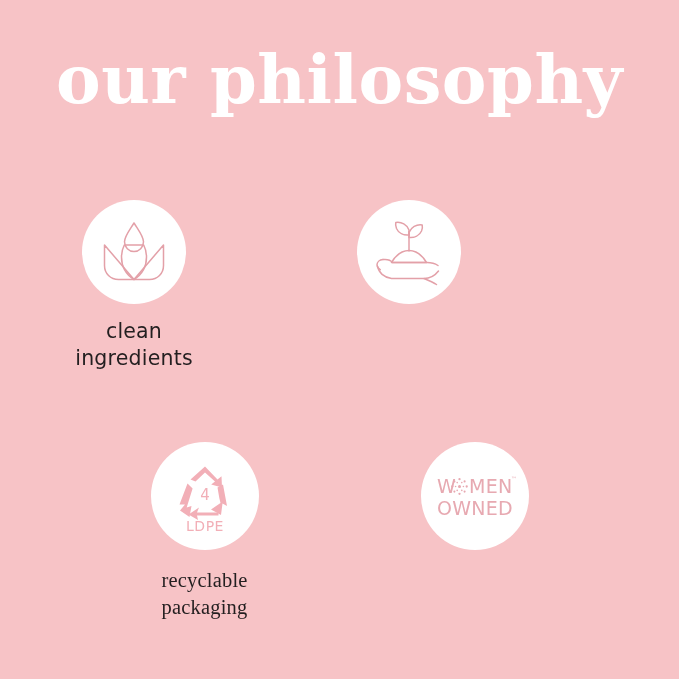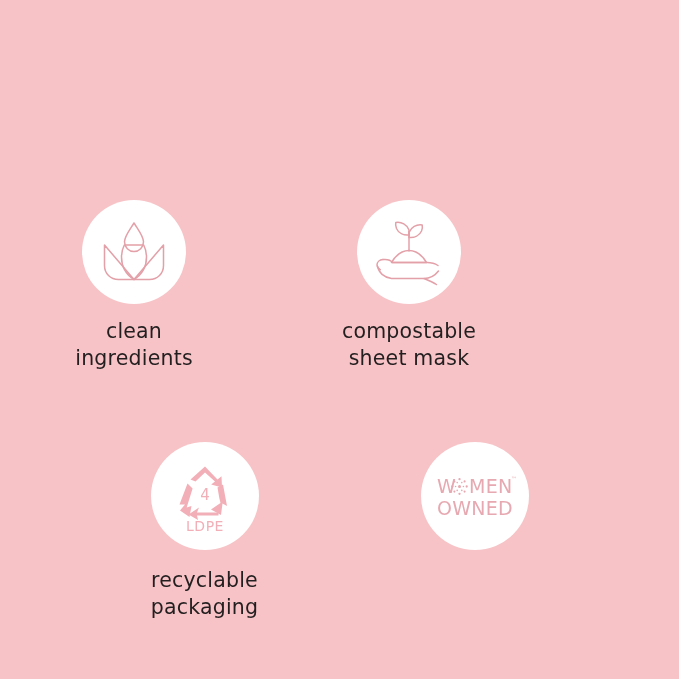--- a/index.html
+++ b/index.html
@@ -82,27 +82,29 @@
     text-align: center;
     color: #231f20;
     font-family: "DejaVu Sans", "Liberation Sans", sans-serif;
     font-size: 20.5px;
     line-height: 1.33;
     letter-spacing: 0.2px;
     white-space: pre-line;
   }
   .row-bottom .label {
     margin-top: 17px;
+    font-family: Liberation Serif, serif;
   }
 </style>
 </head>
 <body>
 
 <div class="page">
 
+  <div class="title">our philosophy</div>
 
   <div class="row row-top">
 
     <div class="item">
       <div class="circle">
         <span>
           <svg width="76" height="72" viewBox="0 0 76 72" fill="none" stroke="#e3a0a8" stroke-width="1.5" stroke-linecap="round" stroke-linejoin="round">
 
             <path d="M38 7 C33 15 28.5 20.5 28.5 25.8 C28.5 31.4 32.8 35.6 38 35.6 C43.2 35.6 47.5 31.4 47.5 25.8 C47.5 20.5 43 15 38 7 Z"></path>
 
@@ -135,22 +137,20 @@
             <path d="M14 42.5 C18.5 42 22 43.5 23.5 45.5 L58 45.5 C62 45.5 66 46.5 69 48.5"></path>
 
             <path d="M14 42.5 C10.5 42.8 8 45 8 47.8 C8 50 9.3 51.8 11.3 52.6"></path>
 
             <path d="M8.7 49.5 C9.5 55.5 15 60.5 22.5 61.5 L55 61.5 C61 61.5 66 58.5 69.5 54"></path>
 
             <path d="M55 61.5 C60 63.5 64.5 65.5 67.5 67.5"></path>
           </svg>
         </span>
       </div>
-      <div class="label">compostable
-sheet mask</div>
     </div>
 
   </div>
 
   <div class="row row-bottom">
 
     <div class="item">
       <div class="circle">
         <span>
           <svg width="78" height="78" viewBox="0 0 78 78" fill="none">

